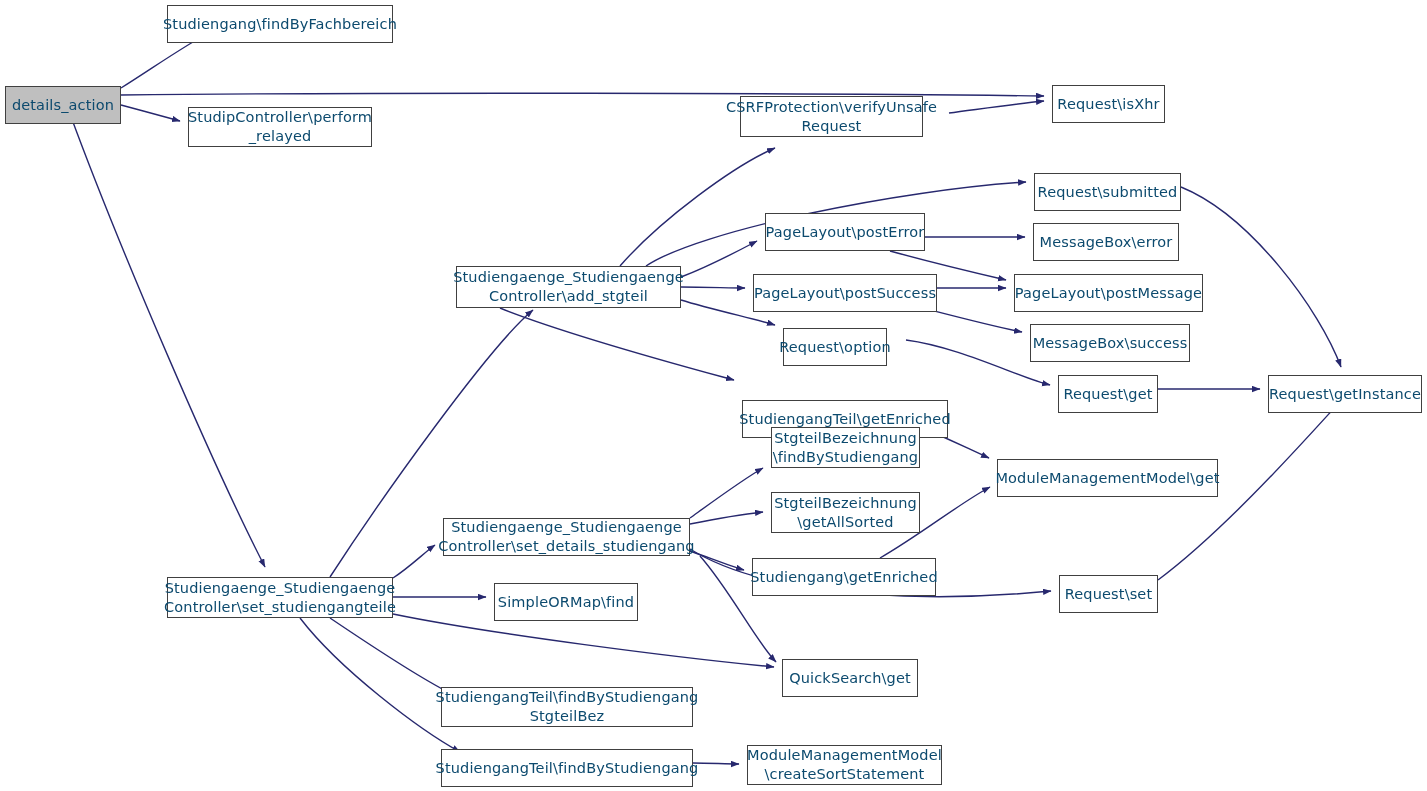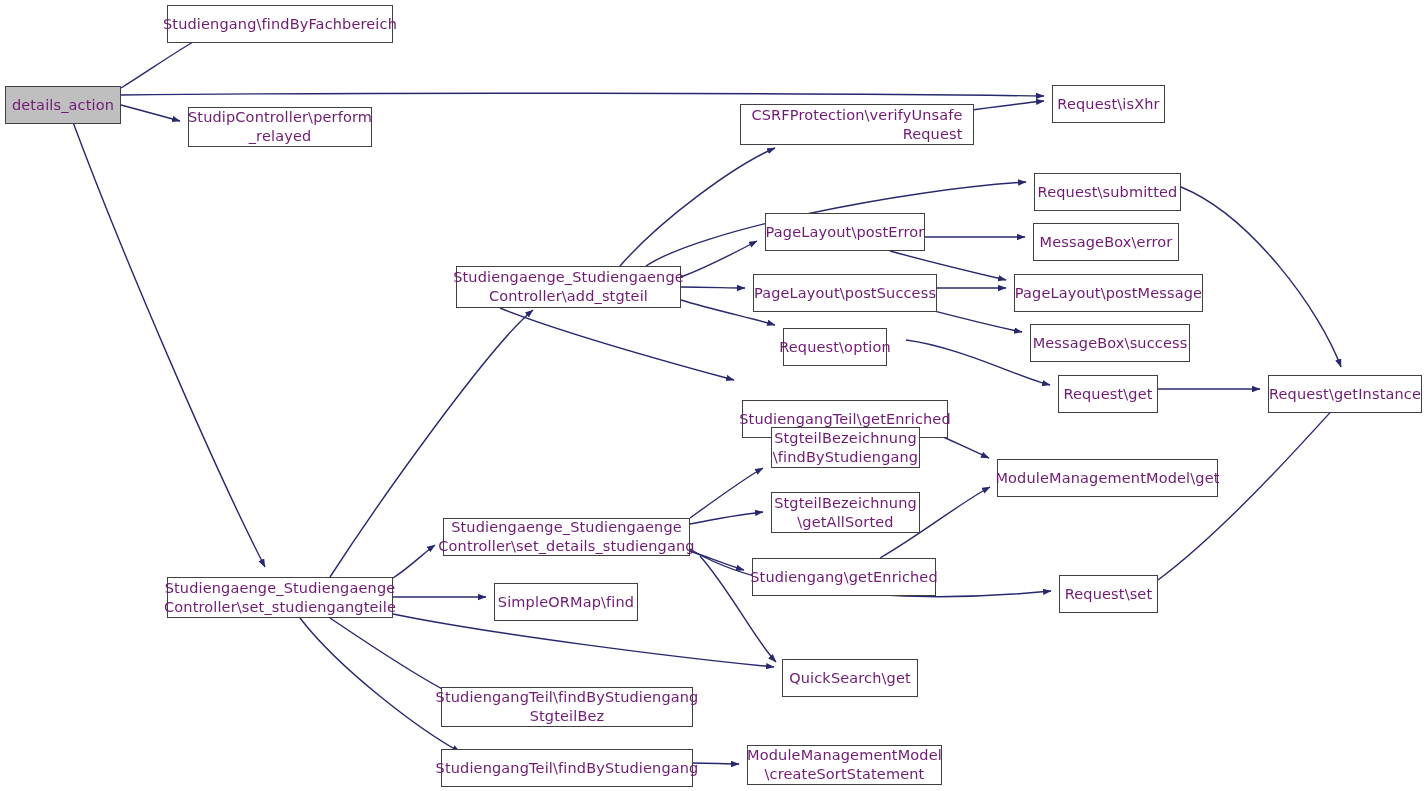--- a/index.html
+++ b/index.html
@@ -21,21 +21,21 @@
     top: 0;
     width: 1427px;
     height: 791px;
     pointer-events: none;
   }
   .node {
     position: absolute;
     box-sizing: border-box;
     border: 1px solid #404040;
     background: #ffffff;
-    color: #701a75;
+    color: #0c4a6e;
     display: flex;
     align-items: center;
     justify-content: center;
     text-align: center;
     font-size: 14.5px;
     line-height: 1.28;
     letter-spacing: 0.01em;
     white-space: pre-line;
     padding: 18px 4px;
   }
@@ -89,21 +89,21 @@
         <path d="M 300 618 C 340 670, 420 730, 460 752" fill="none" stroke="#27286e" stroke-width="1.4" marker-end="url(#arrow)"></path>
         <path d="M 693 763 C 710 763, 725 764, 739 764" fill="none" stroke="#27286e" stroke-width="1.4" marker-end="url(#arrow)"></path>
       </g>
   </svg>
   <div id="nodes-layer">
       <div class="node current" style="left: 5px; top: 86px; width: 116px; height: 28px;">details_action</div>
       <div class="node" style="left: 167px; top: 5px; width: 226px; height: 28px;">Studiengang\findByFachbereich</div>
       <div class="node" style="left: 188px; top: 107px; width: 184px; height: 40px;">StudipController\perform
 _relayed</div>
       <div class="node" style="left: 1052px; top: 85px; width: 113px; height: 28px;">Request\isXhr</div>
-      <div class="node" style="left: 740px; top: 104px; width: 234px; height: 41px; text-align: right;">CSRFProtection\verifyUnsafe
+      <div class="node" style="left: 740px; top: 96px; width: 183px; height: 41px;">CSRFProtection\verifyUnsafe
 Request</div>
       <div class="node" style="left: 1034px; top: 173px; width: 147px; height: 28px;">Request\submitted</div>
       <div class="node" style="left: 765px; top: 213px; width: 160px; height: 28px;">PageLayout\postError</div>
       <div class="node" style="left: 1033px; top: 223px; width: 146px; height: 28px;">MessageBox\error</div>
       <div class="node" style="left: 456px; top: 266px; width: 225px; height: 42px;">Studiengaenge_Studiengaenge
 Controller\add_stgteil</div>
       <div class="node" style="left: 753px; top: 274px; width: 184px; height: 28px;">PageLayout\postSuccess</div>
       <div class="node" style="left: 1014px; top: 274px; width: 189px; height: 28px;">PageLayout\postMessage</div>
       <div class="node" style="left: 783px; top: 328px; width: 104px; height: 28px;">Request\option</div>
       <div class="node" style="left: 1030px; top: 324px; width: 160px; height: 28px;">MessageBox\success</div>

